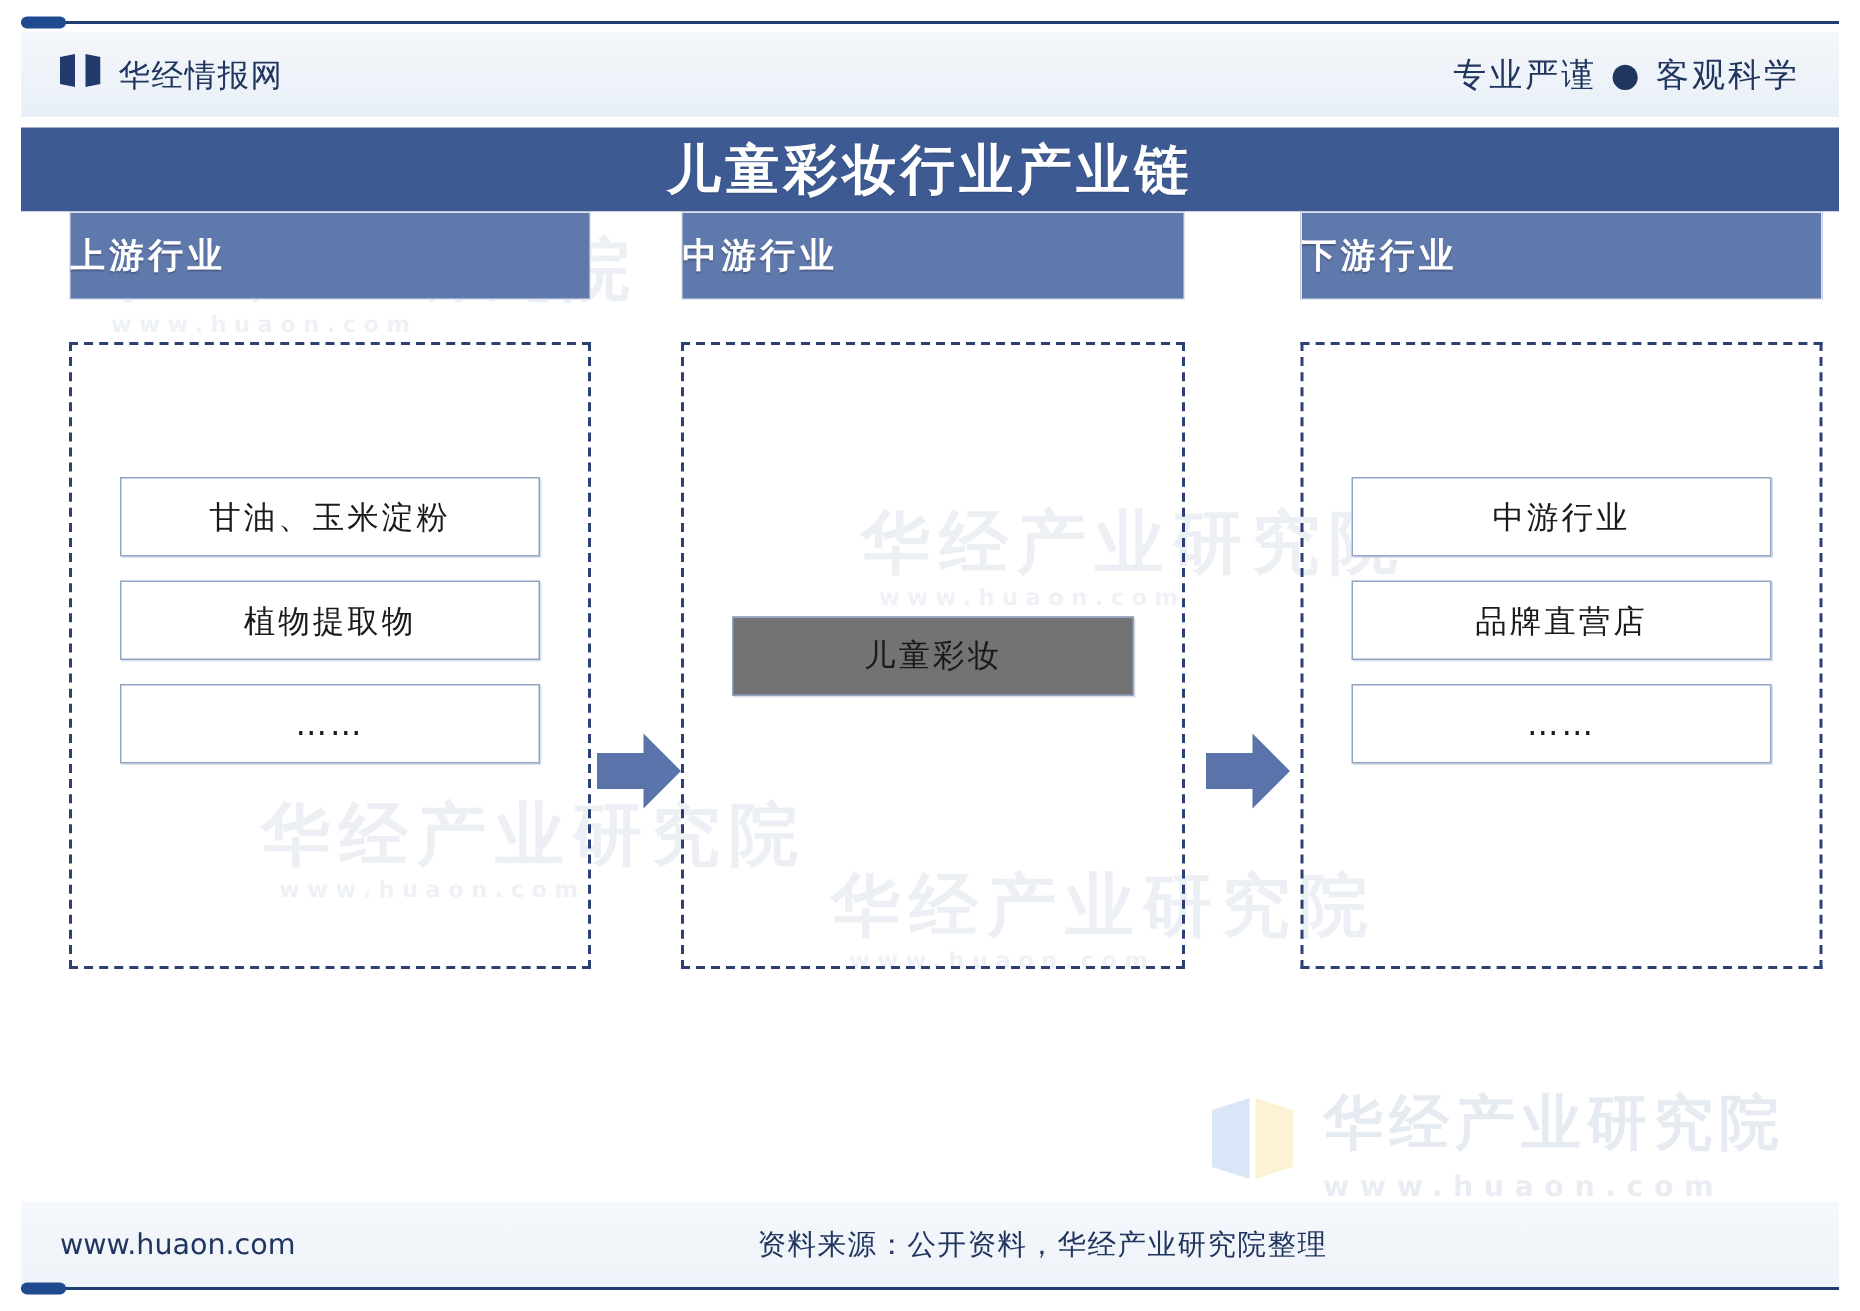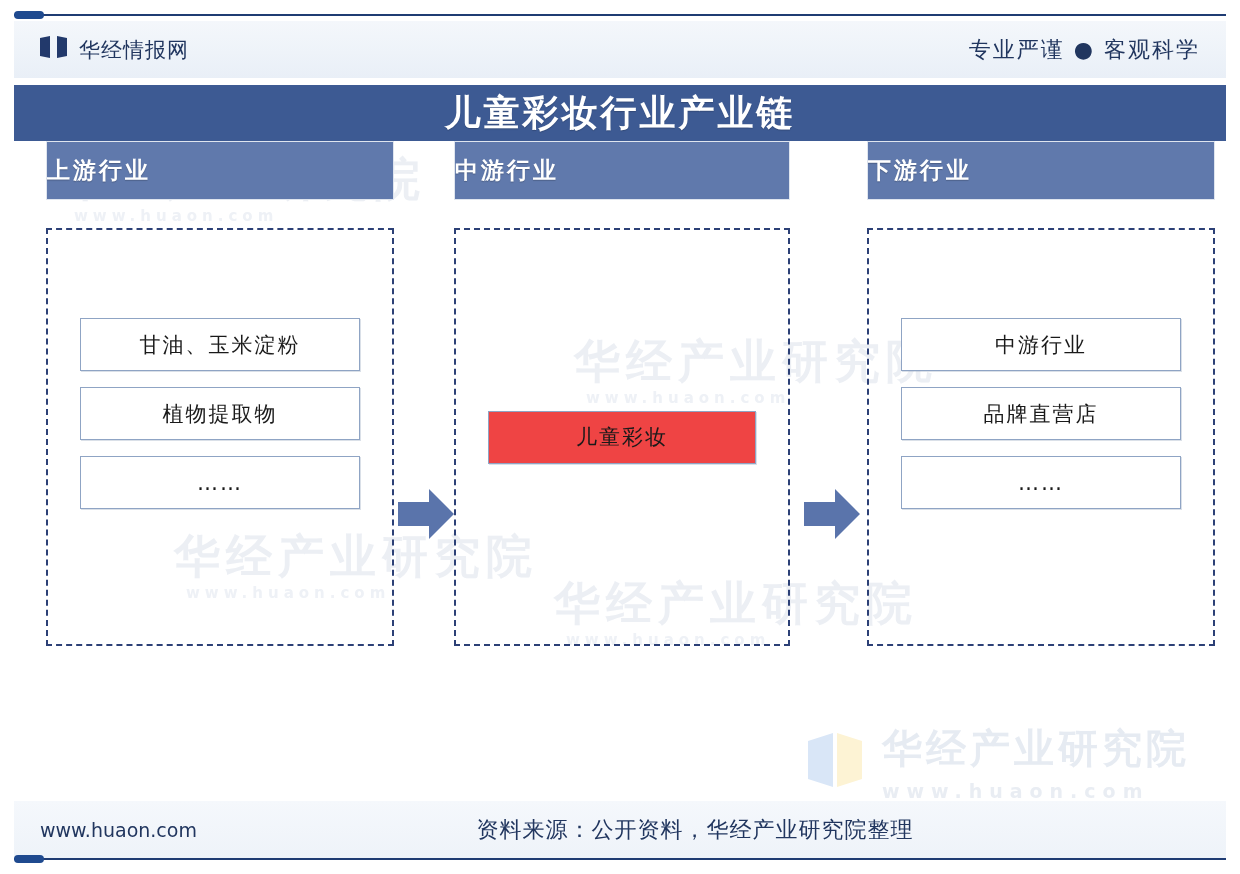--- a/index.html
+++ b/index.html
@@ -175,21 +175,21 @@
     justify-content: center;
   }
 
   .item-box {
     height: 53px;
     background: #ffffff;
     border: 1px solid #8fa4c4;
     display: flex; align-items: center; justify-content: center;
     box-shadow: 1px 1px 0 rgba(150,165,190,0.35);
   }
-  .item-box.shaded { background: #ef4444; }
+  .item-box.shaded { background: #737373; }
   .item-label {
     font-size: 21px;
     color: #1a1a1a;
     letter-spacing: 2px;
     font-family: "DejaVu Sans", "Liberation Sans", sans-serif;
   }
   .item-label.ellipsis { letter-spacing: 2px; }
 
   
   .arrow {
@@ -214,21 +214,21 @@
     left: 26px;
     font-size: 19px;
     color: #21365f;
     font-family: "DejaVu Sans", "Liberation Sans", sans-serif;
   }
   .footer-source {
     position: absolute;
     left: 0; right: 0;
     text-align: center;
     margin-left: 150px;
-    font-size: 22px;
+    font-size: 19px;
     color: #21365f;
     letter-spacing: 1px;
     font-family: "DejaVu Sans", "Liberation Sans", sans-serif;
   }
 
   .bottom-rule {
     position: absolute;
     left: 14px; right: 14px; top: 858px;
     height: 2px;
     background: #1f3c73;

